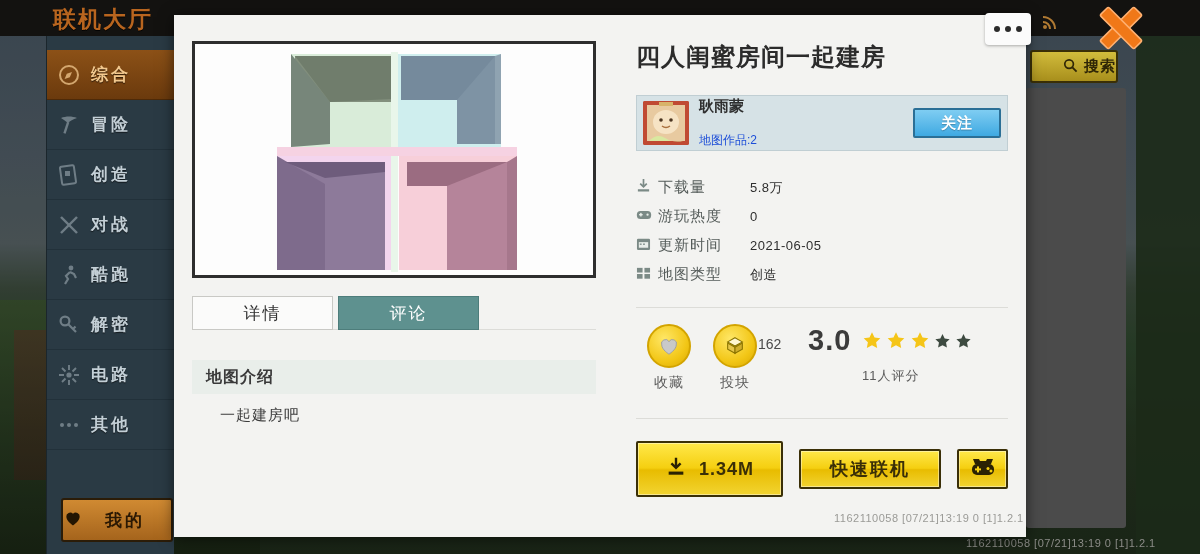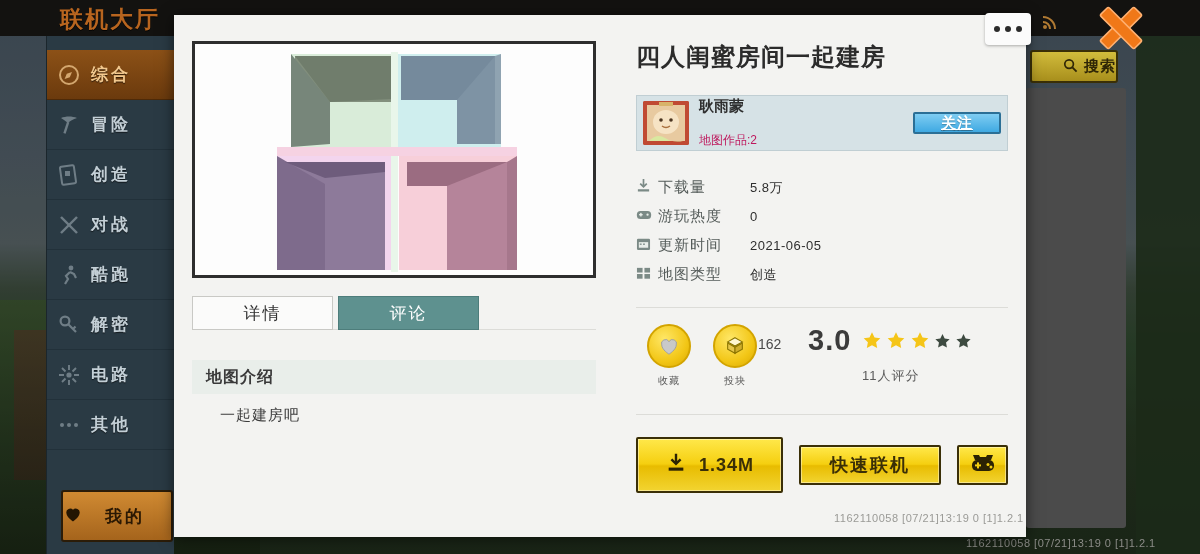--- a/index.html
+++ b/index.html
@@ -37,21 +37,21 @@
   }
   .bg-right-panel {
     position: absolute; left: 1136px; top: 35px; width: 64px; height: 519px;
     background: #1c2a18; opacity: .9;
   }
   .bg-topbar {
     position: absolute; left: 0; top: 0; width: 1200px; height: 36px;
     background: #131210;
   }
   .bg-header-title {
-    position: absolute; left: 60px; top: 4px;
+    position: absolute; left: 53px; top: 4px;
     font-size: 23px; font-weight: bold; letter-spacing: 2px;
     color: #b8651f;
     text-shadow: 0 1px 0 rgba(0,0,0,.8);
   }
   .bg-panel-area {
     position: absolute; left: 1026px; top: 88px; width: 100px; height: 440px;
     background: #4b4b4b; border-radius: 3px;
   }
   .bg-wifi {
     position: absolute; left: 1040px; top: 12px;
@@ -82,21 +82,21 @@
   .sb-item.active {
     background: linear-gradient(to bottom, #8c5117, #6b3a0d);
     color: #f2c88e;
     border-bottom: 1px solid #4e2a08;
   }
   .sb-item.active .sb-icon { opacity: .75; }
   .sb-mine-wrap {
     position: absolute; left: 14px; bottom: 12px; width: 112px;
   }
   .sb-mine {
-    height: 52px; display: flex; align-items: center;
+    height: 44px; display: flex; align-items: center;
     background: linear-gradient(to bottom, #d08a32, #a5641c);
     border: 2px solid #2b1c08;
     border-radius: 3px;
     color: #2a1803;
   }
   .sb-mine .sb-icon { width: 42px; opacity: 1; }
   .sb-mine .sb-label { font-size: 17px; letter-spacing: 3px; font-weight: bold; text-shadow: none; }
 
   
   .search-btn {
@@ -192,30 +192,29 @@
     display: flex; align-items: center;
     padding: 0 6px 0 6px;
   }
   .avatar {
     width: 46px; height: 44px; flex: 0 0 46px;
     border-radius: 2px; overflow: hidden; position: relative;
     background: #b5442f;
   }
   .author-meta { margin-left: 10px; flex: 1 1 auto; }
   .author-name { font-size: 15px; font-weight: bold; color: #2f2f2f; }
-  .author-works { font-size: 12px; color: #be185d; margin-top: 16px; }
+  .author-works { font-size: 12px; color: #1d4ed8; margin-top: 16px; }
   .follow-btn {
-    width: 88px; height: 22px; flex: 0 0 88px;
+    width: 88px; height: 30px; flex: 0 0 88px;
     background: linear-gradient(to bottom, #7fcdf2, #3fa9e2);
     border: 2px solid #2b6f96;
     border-radius: 2px;
     display: flex; align-items: center; justify-content: center;
     font-size: 15px; color: #ffffff; font-weight: bold; letter-spacing: 1px;
     text-shadow: 0 1px 1px rgba(0,0,0,.25);
-    text-decoration: underline;
   }
 
   .stats { margin-top: 22px; }
   .stat-row {
     display: flex; align-items: center; height: 29px;
   }
   .stat-ico { width: 22px; flex: 0 0 22px; color: #7b8a86; }
   .stat-key {
     width: 92px; flex: 0 0 92px;
     font-size: 15px; color: #555c5a; letter-spacing: 1px;
@@ -226,21 +225,21 @@
 
   .engage { display: flex; align-items: flex-start; margin-top: 16px; }
   .coin-group { width: 66px; text-align: center; }
   .coin {
     width: 44px; height: 44px; border-radius: 50%;
     background: radial-gradient(circle at 38% 32%, #ffe766, #f2c616 62%, #d9a800);
     border: 2px solid #d3a400;
     display: flex; align-items: center; justify-content: center;
     margin: 0 auto;
   }
-  .coin-label { font-size: 10px; color: #5b5b5b; margin-top: 6px; letter-spacing: 1px; }
+  .coin-label { font-size: 14px; color: #5b5b5b; margin-top: 6px; letter-spacing: 1px; }
   .coin-count {
     position: absolute; font-size: 14px; color: #4a4a4a;
   }
   .rating-group { margin-left: 40px; }
   .rating-line { display: flex; align-items: center; }
   .rating-num {
     font-size: 29px; font-weight: bold; color: #3b3b3b; letter-spacing: 1px;
   }
   .stars { display: flex; gap: 2px; margin-left: 10px; }
   .rating-sub {

